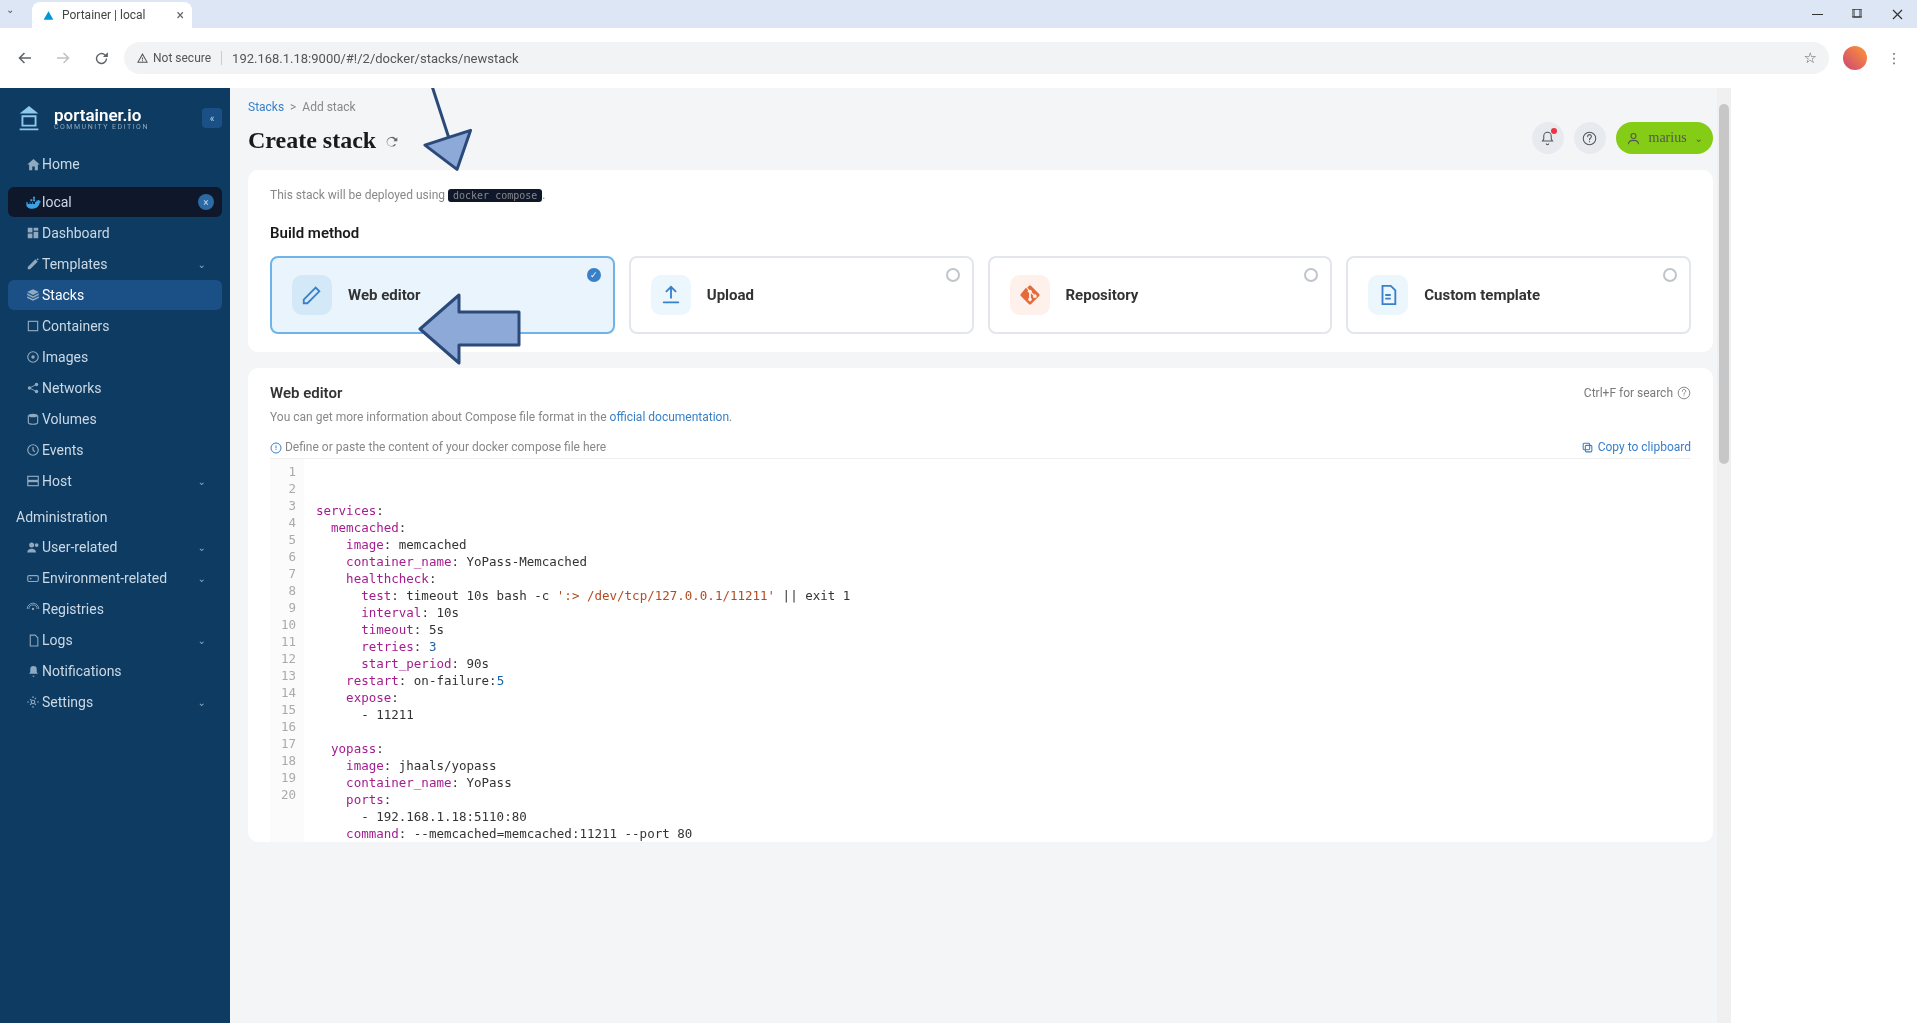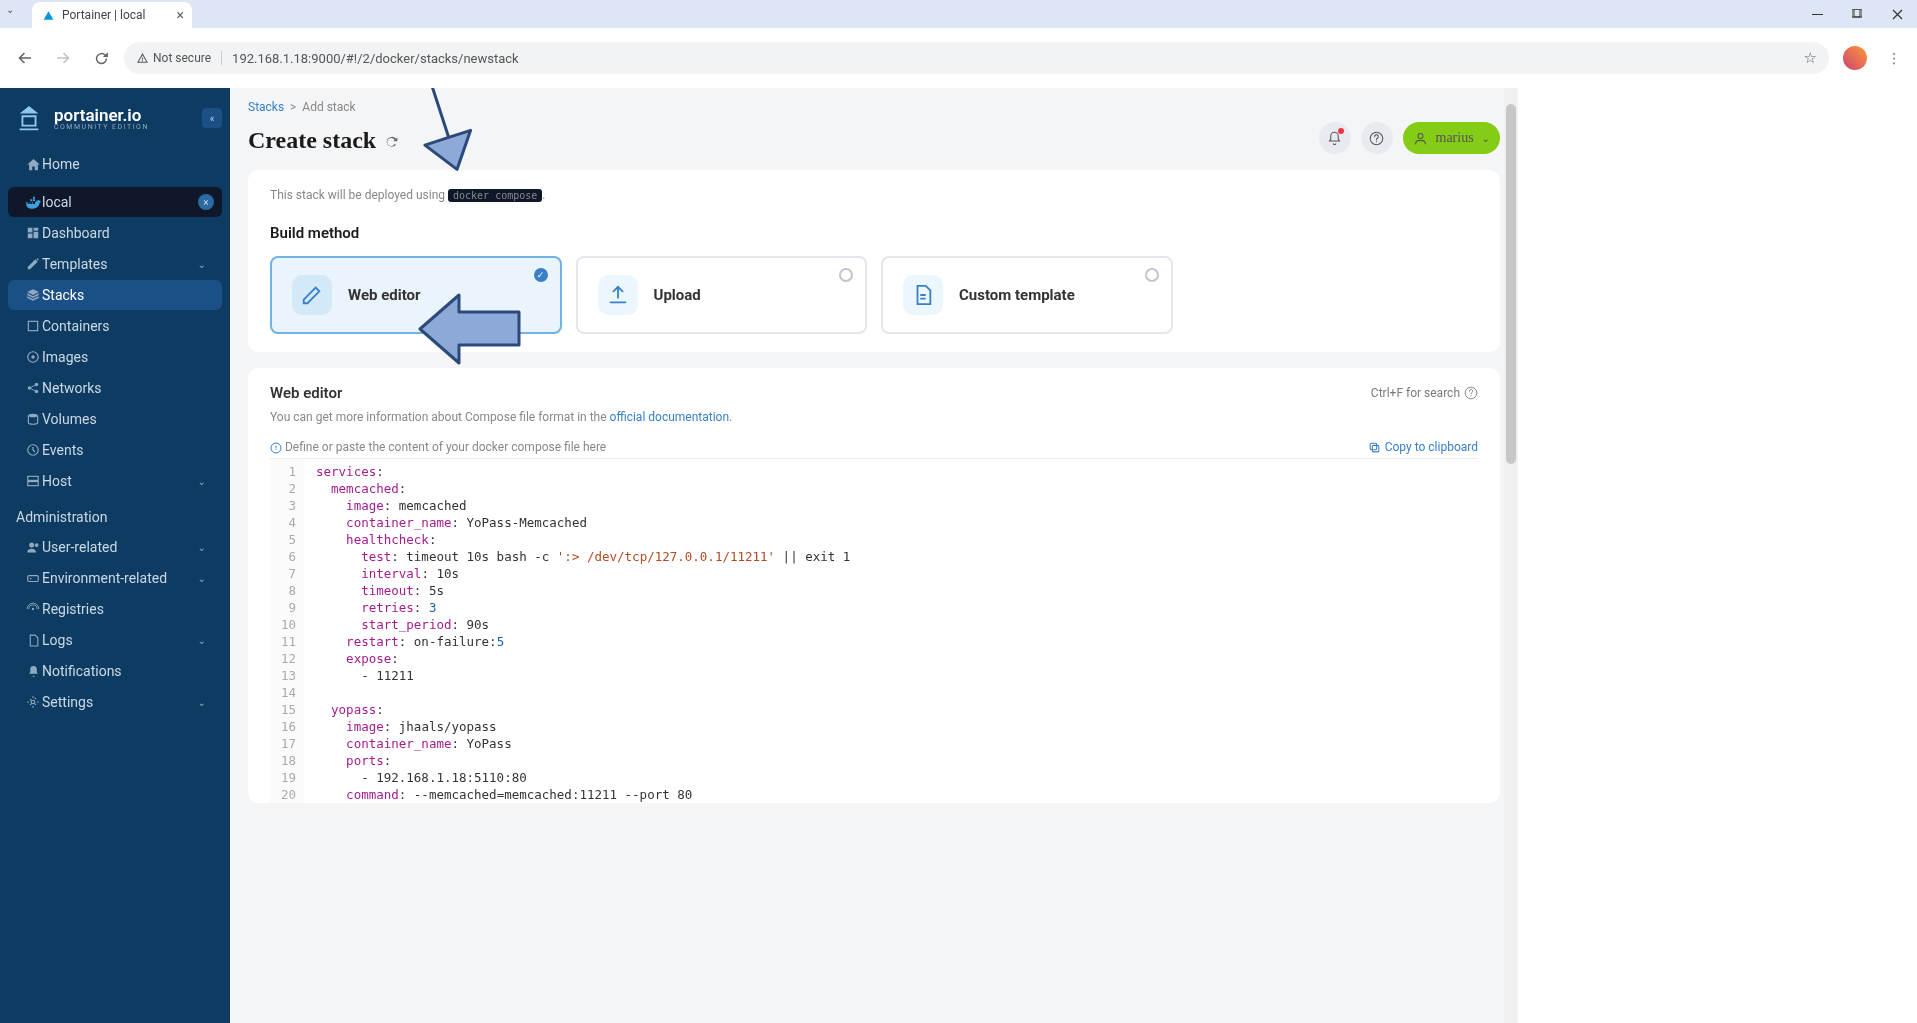--- a/index.html
+++ b/index.html
@@ -123,21 +123,21 @@
       border-radius: 50%;
       background: linear-gradient(45deg, #c47, #f93);
       margin: 0 6px;
     }
     .menu-dots { padding: 0 6px; color: #5f6368; }
 
     
     .app {
       display: flex;
       height: calc(1023px - 88px);
-      width: 1518px;
+      width: 1731px;
       position: relative;
     }
     .sidebar {
       width: 230px;
       background: #0e3b61;
       color: #cbd9e6;
       padding: 10px 0;
       font-size: 14px;
       flex-shrink: 0;
       position: relative;
@@ -428,20 +428,21 @@
       text-align: right;
       color: #aaa;
       background: #fbfbfb;
       user-select: none;
       width: 34px;
     }
     .code {
       padding: 4px 0 0 12px;
       white-space: pre;
       color: #333;
+      margin-top: 39px;
     }
     .tk-key { color: #a51c8e; }
     .tk-str { color: #b24a21; }
     .tk-num { color: #1862a8; }
 
     
     .arrow-ann {
       position: absolute;
       color: #8ba9d9;
       pointer-events: none;
@@ -770,20 +771,29 @@
           <span class="method-label">Web editor</span>
           <span class="method-radio"></span>
         </div>
         <div class="method-card">
           <div class="method-icon">
             <svg width="22" height="22" viewBox="0 0 24 24">
                 <path d="M12 3v12m-5-7l5-5 5 5M4 20h16" fill="none" stroke="currentColor" stroke-width="2" stroke-linecap="round"></path>
               </svg>
           </div>
           <span class="method-label">Upload</span>
+          <span class="method-radio"></span>
+        </div>
+        <div class="method-card">
+          <div class="method-icon repo">
+            <svg width="22" height="22" viewBox="0 0 24 24">
+                <path fill="currentColor" d="M22 11L13 2c-.6-.6-1.5-.6-2 0L9 4l2.5 2.5a2 2 0 012.5 2.5L16.5 11.5a2 2 0 11-1 1L13 10v5a2 2 0 11-2 0V9.5a2 2 0 01-1-3L7.5 4 2 11c-.6.6-.6 1.5 0 2l9 9c.6.6 1.5.6 2 0l9-9c.6-.6.6-1.5 0-2z"></path>
+              </svg>
+          </div>
+          <span class="method-label">Repository</span>
           <span class="method-radio"></span>
         </div>
         <div class="method-card">
           <div class="method-icon">
             <svg width="22" height="22" viewBox="0 0 24 24">
                 <path d="M6 2h9l5 5v15H6V2z" fill="none" stroke="currentColor" stroke-width="2"></path>
                 <path d="M9 12h6M9 16h6" stroke="currentColor" stroke-width="2"></path>
               </svg>
           </div>
           <span class="method-label">Custom template</span>

